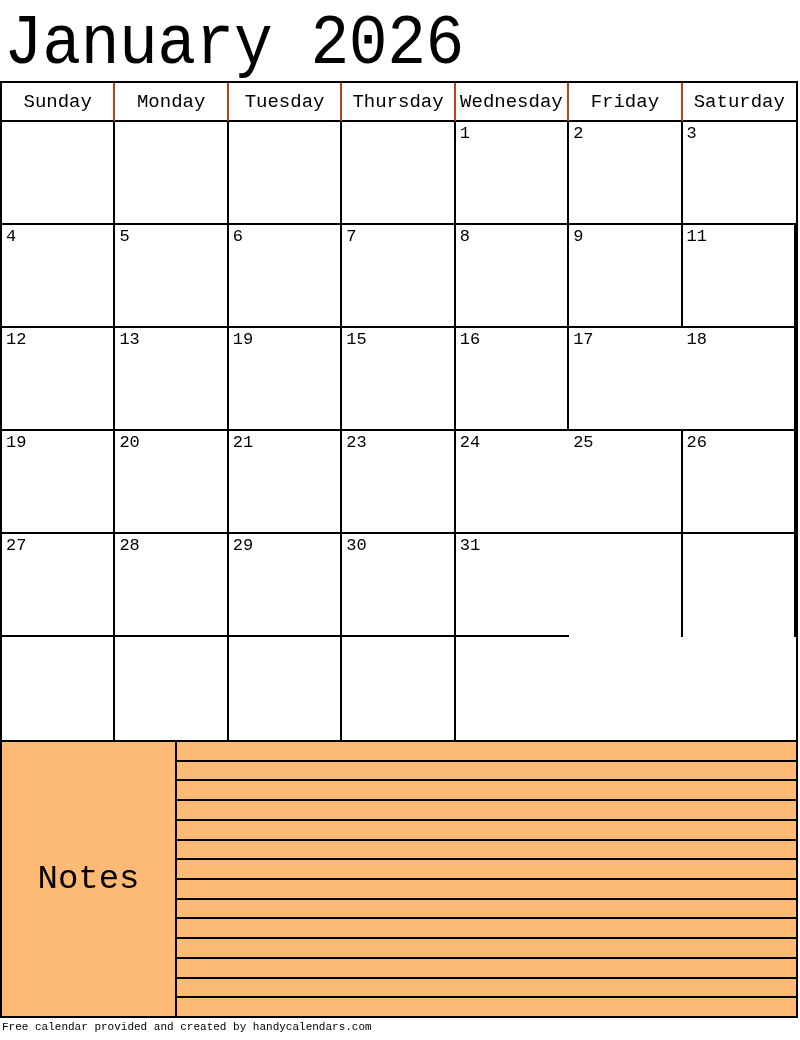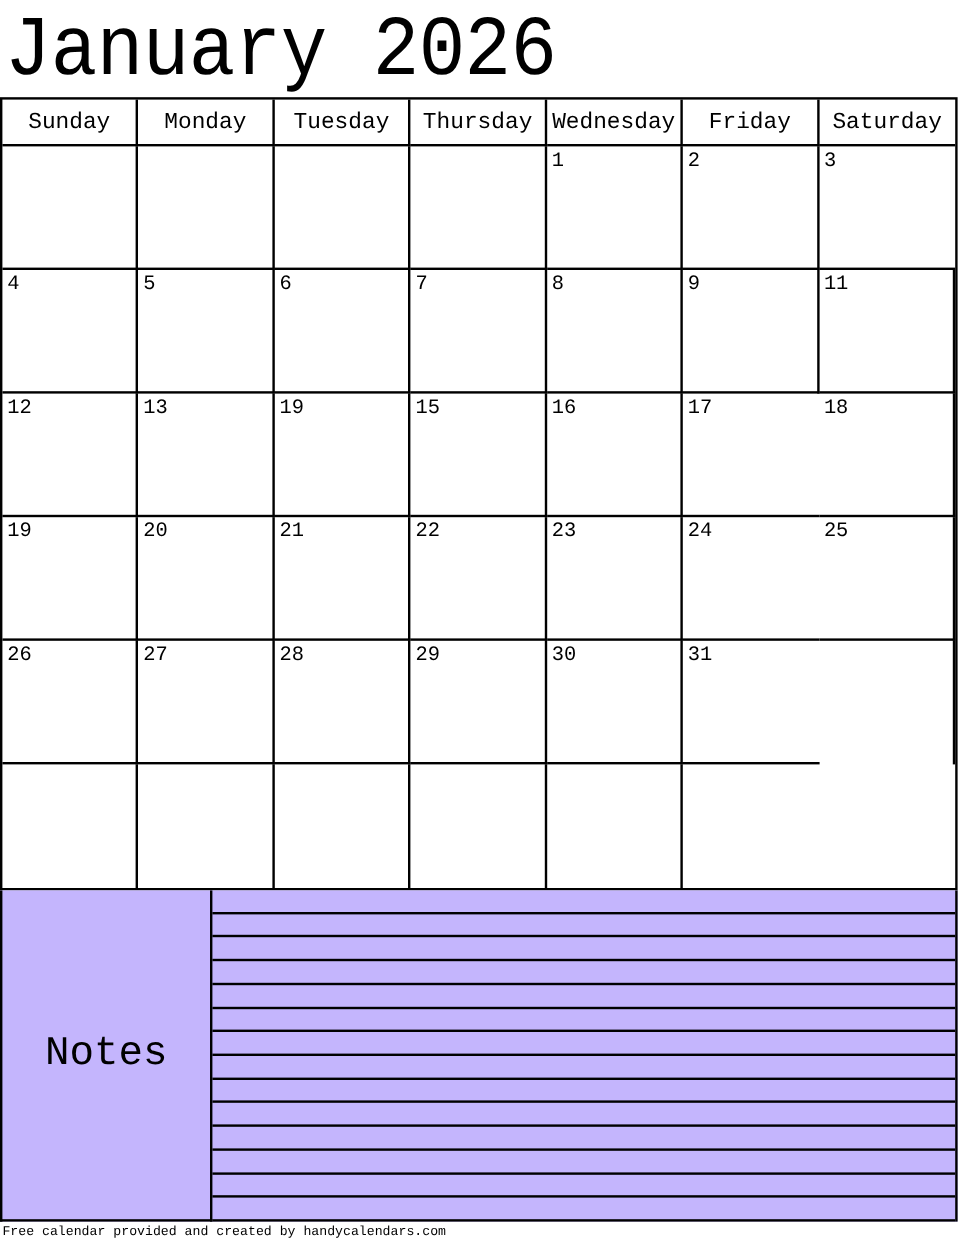--- a/index.html
+++ b/index.html
@@ -32,21 +32,21 @@
     left: 0;
     width: 798px;
     height: 661px;
     border: 2px solid #000;
     display: grid;
     grid-template-columns: repeat(7, 1fr);
     grid-template-rows: 39px repeat(6, 1fr);
     background: #fff;
   }
   .hcell {
-    border-right: 2px solid #000000;
+    border-right: 2px solid #c2410c;
     border-bottom: 2px solid #000;
     display: flex;
     align-items: center;
     justify-content: center;
     font-size: 19px;
     overflow: hidden;
   }
   .dcell {
     border-right: 2px solid #000;
     border-bottom: 2px solid #000;
@@ -59,21 +59,21 @@
   }
   .col-last { border-right: none; }
   .row-last { border-bottom: none; }
   .notes {
     position: absolute;
     top: 742px;
     left: 0;
     width: 798px;
     height: 276px;
     display: flex;
-    background: #c4b5fd;
+    background: #fdba74;
   }
   .notes-label-box {
     width: 177px;
     border-left: 2px solid #000;
     border-right: 2px solid #000;
     border-bottom: 2px solid #000;
     display: flex;
     align-items: center;
     justify-content: center;
   }
@@ -145,21 +145,20 @@
       <div class="dcell"><span class="daynum">12</span></div>
       <div class="dcell"><span class="daynum">13</span></div>
       <div class="dcell"><span class="daynum">19</span></div>
       <div class="dcell"><span class="daynum">15</span></div>
       <div class="dcell"><span class="daynum">16</span></div>
       <div class="dcell col-last"><span class="daynum">17</span></div>
       <div class="dcell"><span class="daynum">18</span></div>
       <div class="dcell"><span class="daynum">19</span></div>
       <div class="dcell"><span class="daynum">20</span></div>
       <div class="dcell"><span class="daynum">21</span></div>
-      <div class="dcell"><span class="daynum">22</span></div>
       <div class="dcell"><span class="daynum">23</span></div>
       <div class="dcell col-last"><span class="daynum">24</span></div>
       <div class="dcell"><span class="daynum">25</span></div>
       <div class="dcell"><span class="daynum">26</span></div>
       <div class="dcell"><span class="daynum">27</span></div>
       <div class="dcell"><span class="daynum">28</span></div>
       <div class="dcell"><span class="daynum">29</span></div>
       <div class="dcell"><span class="daynum">30</span></div>
       <div class="dcell col-last"><span class="daynum">31</span></div>
       <div class="dcell row-last"><span class="daynum"></span></div>

